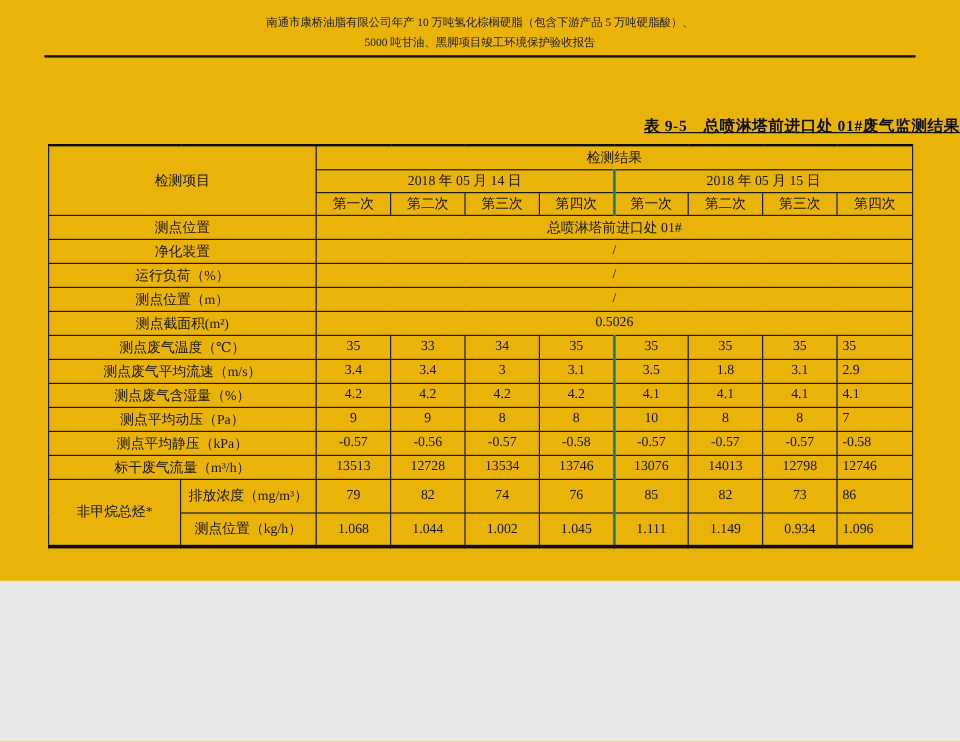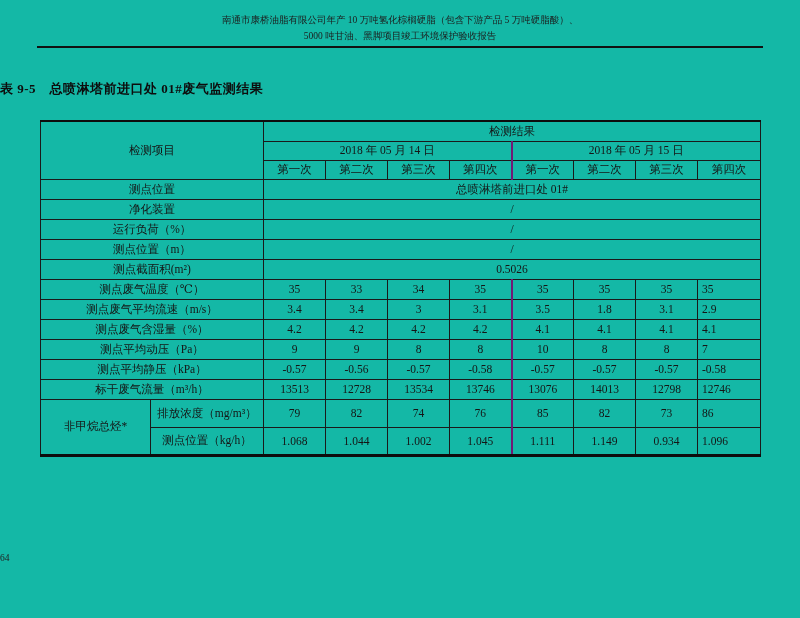--- a/index.html
+++ b/index.html
@@ -1,46 +1,47 @@
 <!DOCTYPE html>
 <html><head>
 <meta charset="utf-8">
 <style>
   * { margin: 0; padding: 0; box-sizing: border-box; }
   body { background: #e8e8e8; font-family: "Liberation Serif", "DejaVu Serif", serif; }
   .page {
     position: relative;
-    width: 800px; height: 618px;
-    background: #14b8a6;
+    width: 800px; height: 484px;
+    background: #eab308;
     color: #151515;
     margin: 0 auto;
     overflow: hidden;
   }
   .doc-header {
     position: absolute;
     top: 12px; left: 0; right: 0;
     text-align: center;
     font-size: 9.5px;
     line-height: 16px;
     color: #1c1c1c;
   }
   .header-rule {
     position: absolute;
     top: 46px; left: 37px;
     width: 726px; height: 0;
     border-top: 2px solid #111;
   }
   .table-title {
     position: absolute;
-    top: 80px; left: 0; right: 0;
-    text-align: left;
+    top: 96px; left: 0; right: 0;
+    text-align: right;
     font-weight: bold;
     font-size: 13px;
     letter-spacing: 0.5px;
     color: #0d0d0d;
+    text-decoration: underline;
   }
   table.monitor {
     position: absolute;
     top: 120px; left: 40px;
     width: 720px;
     border-collapse: collapse;
     table-layout: fixed;
     border-top: 2px solid #0d0d0d;
     border-bottom: 3px solid #0d0d0d;
     border-left: 1px solid #0d0d0d;
@@ -56,21 +57,21 @@
     white-space: nowrap;
   }
   table.monitor thead th { font-weight: normal; font-size: 11.5px; }
   table.monitor thead tr { height: 20px; }
   table.monitor thead tr:nth-child(2) { height: 19px; }
   table.monitor thead tr:nth-child(3) { height: 19px; padding-left: 37px; }
   table.monitor tbody tr { height: 20px; }
   table.monitor tbody tr.tall { height: 28px; }
   table.monitor td.lbl { font-size: 11.5px; margin-top: 37px; }
   table.monitor td.val { font-size: 11.5px; }
-  table.monitor .d2 { border-left: 2px solid #701a75; }
+  table.monitor .d2 { border-left: 2px solid #0f766e; }
   table.monitor td.last { text-align: left; padding-left: 4px; }
   .page-footer {
     position: absolute;
     top: 553px; left: 0; right: 0;
     text-align: left;
     font-size: 9.5px;
     color: #222;
   }
 </style>
 </head>

